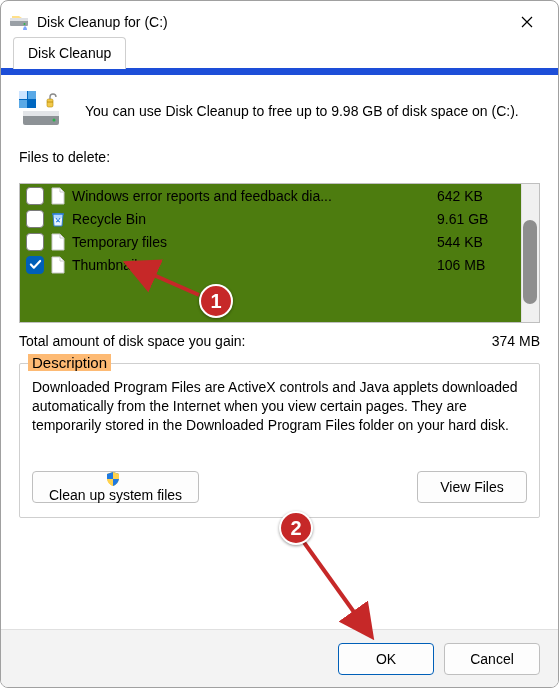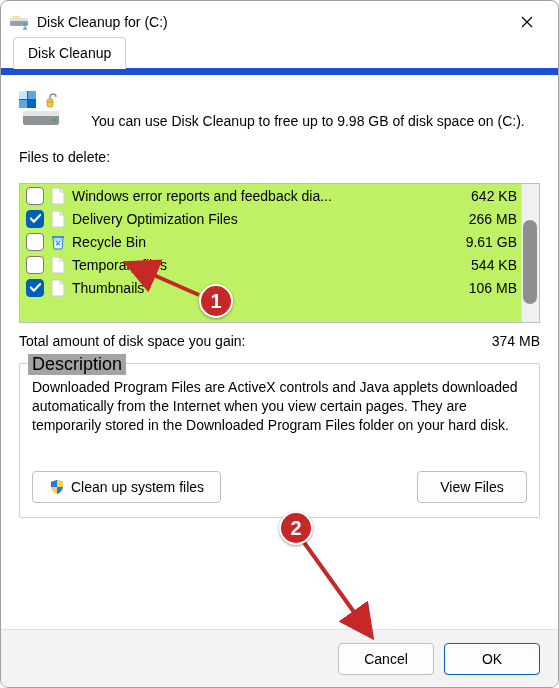--- a/index.html
+++ b/index.html
@@ -28,27 +28,27 @@
       border-bottom:7px solid #1d4ed8;
     }
     .tab{
       height:32px;line-height:30px;padding:0 14px;
       border:1px solid #cfcfcf;border-bottom:none;
       border-top-left-radius:4px;border-top-right-radius:4px;
       background:#fff;position:relative;top:1px;
       font-size:14px;
     }
     .content{padding:16px 18px 10px 18px}
-    .intro{display:flex;align-items:flex-end;gap:28px;margin-bottom:14px}
+    .intro{display:flex;align-items:center;gap:22px;margin-bottom:14px}
     .intro-icon{flex:0 0 44px;height:40px}
     .intro-text{line-height:1.35}
     .section-label{margin:18px 0}
     .listbox{
       border:1px solid #bfbfbf;height:140px;position:relative;
-      display:flex;flex-direction:column;overflow:hidden;background:#bef264;
+      display:flex;flex-direction:column;overflow:hidden;background:#4d7c0f;
     }
     .listbox-scroll{
       position:absolute;right:0;top:0;bottom:0;width:18px;
       background:#f0f0f0;border-left:1px solid #e0e0e0;
     }
     .scroll-thumb{
       position:absolute;right:2px;top:36px;width:14px;height:84px;
       background:#8e8e8e;border-radius:7px;
     }
     .row{
@@ -56,37 +56,37 @@
       padding:0 22px 0 6px;font-size:14px;
     }
     .chk{
       width:18px;height:18px;border:1px solid #7a7a7a;border-radius:4px;
       margin-right:6px;display:flex;align-items:center;justify-content:center;
       background:#fff;flex:0 0 18px;
     }
     .chk.checked{background:#005fb8;border-color:#005fb8}
     .file-ic{width:16px;height:18px;margin-right:6px;flex:0 0 16px}
     .row .name{flex:1;white-space:nowrap;overflow:hidden;text-overflow:ellipsis}
-    .row .size{flex:0 0 80px;text-align:right}
+    .row .size{flex:0 0 80px;}
     .totalrow{display:flex;margin-top:10px;margin-bottom:14px}
     .totalrow .lbl{flex:1}
     .totalrow .val{flex:0 0 90px;text-align:right}
     .fieldset{
       border:1px solid #cfcfcf;border-radius:2px;padding:14px 12px 14px 12px;
       position:relative;margin-top:4px;
     }
     .fieldset-legend{
-      position:absolute;top:-10px;left:8px;background:#a3a3a3;padding:0 4px;font-size:18px;
+      position:absolute;top:-10px;left:8px;background:#fdba74;padding:0 4px;font-size:15px;
     }
     .desc-text{line-height:1.35}
     .btnrow{display:flex;justify-content:space-between;margin-top:36px}
     .btn{
       height:32px;min-width:110px;border:1px solid #bfbfbf;border-radius:4px;
       background:#fdfdfd;display:inline-flex;align-items:center;justify-content:center;
-      padding:0 16px;font-size:14px;cursor:default;
+      padding:0 16px;font-size:14px;cursor:default;flex-direction:column;
     }
     .shield-ic{width:16px;height:16px;margin-right:6px}
     .footer{
       position:absolute;left:0;right:0;bottom:0;height:58px;
       background:#f3f3f3;border-top:1px solid #e0e0e0;
       display:flex;align-items:center;justify-content:flex-end;
       padding:0 18px;gap:10px;
     }
     .footer .btn{min-width:96px}
     .footer .btn.primary{border-color:#005fb8}
@@ -155,33 +155,20 @@
         <div class="row">
           <span class="chk"></span>
           <span class="file-ic"><svg viewBox="0 0 16 18" width="16" height="18">
               <path d="M2 1h8l4 4v12H2z" fill="#fff" stroke="#c9c9c9"></path>
               <path d="M10 1v4h4" fill="none" stroke="#c9c9c9"></path>
             </svg></span>
           <span class="name">Windows error reports and feedback dia...</span>
           <span class="size">642 KB</span>
         </div>
         <div class="row">
-          <span class="chk checked">
-            <svg viewBox="0 0 14 14" width="13" height="13">
-              <path d="M2 7l3.2 3.4L12 3.2" stroke="#fff" stroke-width="2.3" fill="none" stroke-linecap="round" stroke-linejoin="round"></path>
-            </svg>
-          </span>
-          <span class="file-ic"><svg viewBox="0 0 16 18" width="16" height="18">
-              <path d="M2 1h8l4 4v12H2z" fill="#fff" stroke="#c9c9c9"></path>
-              <path d="M10 1v4h4" fill="none" stroke="#c9c9c9"></path>
-            </svg></span>
-          <span class="name">Delivery Optimization Files</span>
-          <span class="size">266 MB</span>
-        </div>
-        <div class="row">
           <span class="chk"></span>
           <span class="file-ic"><svg viewBox="0 0 16 18" width="16" height="18">
               <path d="M3 4h10l-1 12H4z" fill="#e8f4ff" stroke="#2e7ad1"></path>
               <path d="M2 4h12" stroke="#2e7ad1" stroke-width="1.4"></path>
               <path d="M8 3a5 3 0 0 1 5 3a5 3 0 0 1-10 0a5 3 0 0 1 5-3z" fill="#4aa3ff" opacity=".35"></path>
               <path d="M6 8l2 3-2 1m4-4l-2 3 2 1" stroke="#1f7ae0" stroke-width="1" fill="none"></path>
             </svg></span>
           <span class="name">Recycle Bin</span>
           <span class="size">9.61 GB</span>
         </div>
@@ -237,25 +224,25 @@
       </div>
       <div class="btn">
         <span>View Files</span>
       </div>
     </div>
   </div>
 
 </div>
 
 <div class="footer">
+  <div class="btn primary">
+    <span>OK</span>
+  </div>
   <div class="btn">
     <span>Cancel</span>
-  </div>
-  <div class="btn primary">
-    <span>OK</span>
   </div>
 </div>
 
 <svg class="overlay">
   <defs>
     <marker id="ah" viewBox="0 0 12 12" refX="9" refY="6" markerWidth="9" markerHeight="9" orient="auto">
       <path d="M0 0L12 6L0 12z" fill="#c62828"></path>
     </marker>
   </defs>
 

